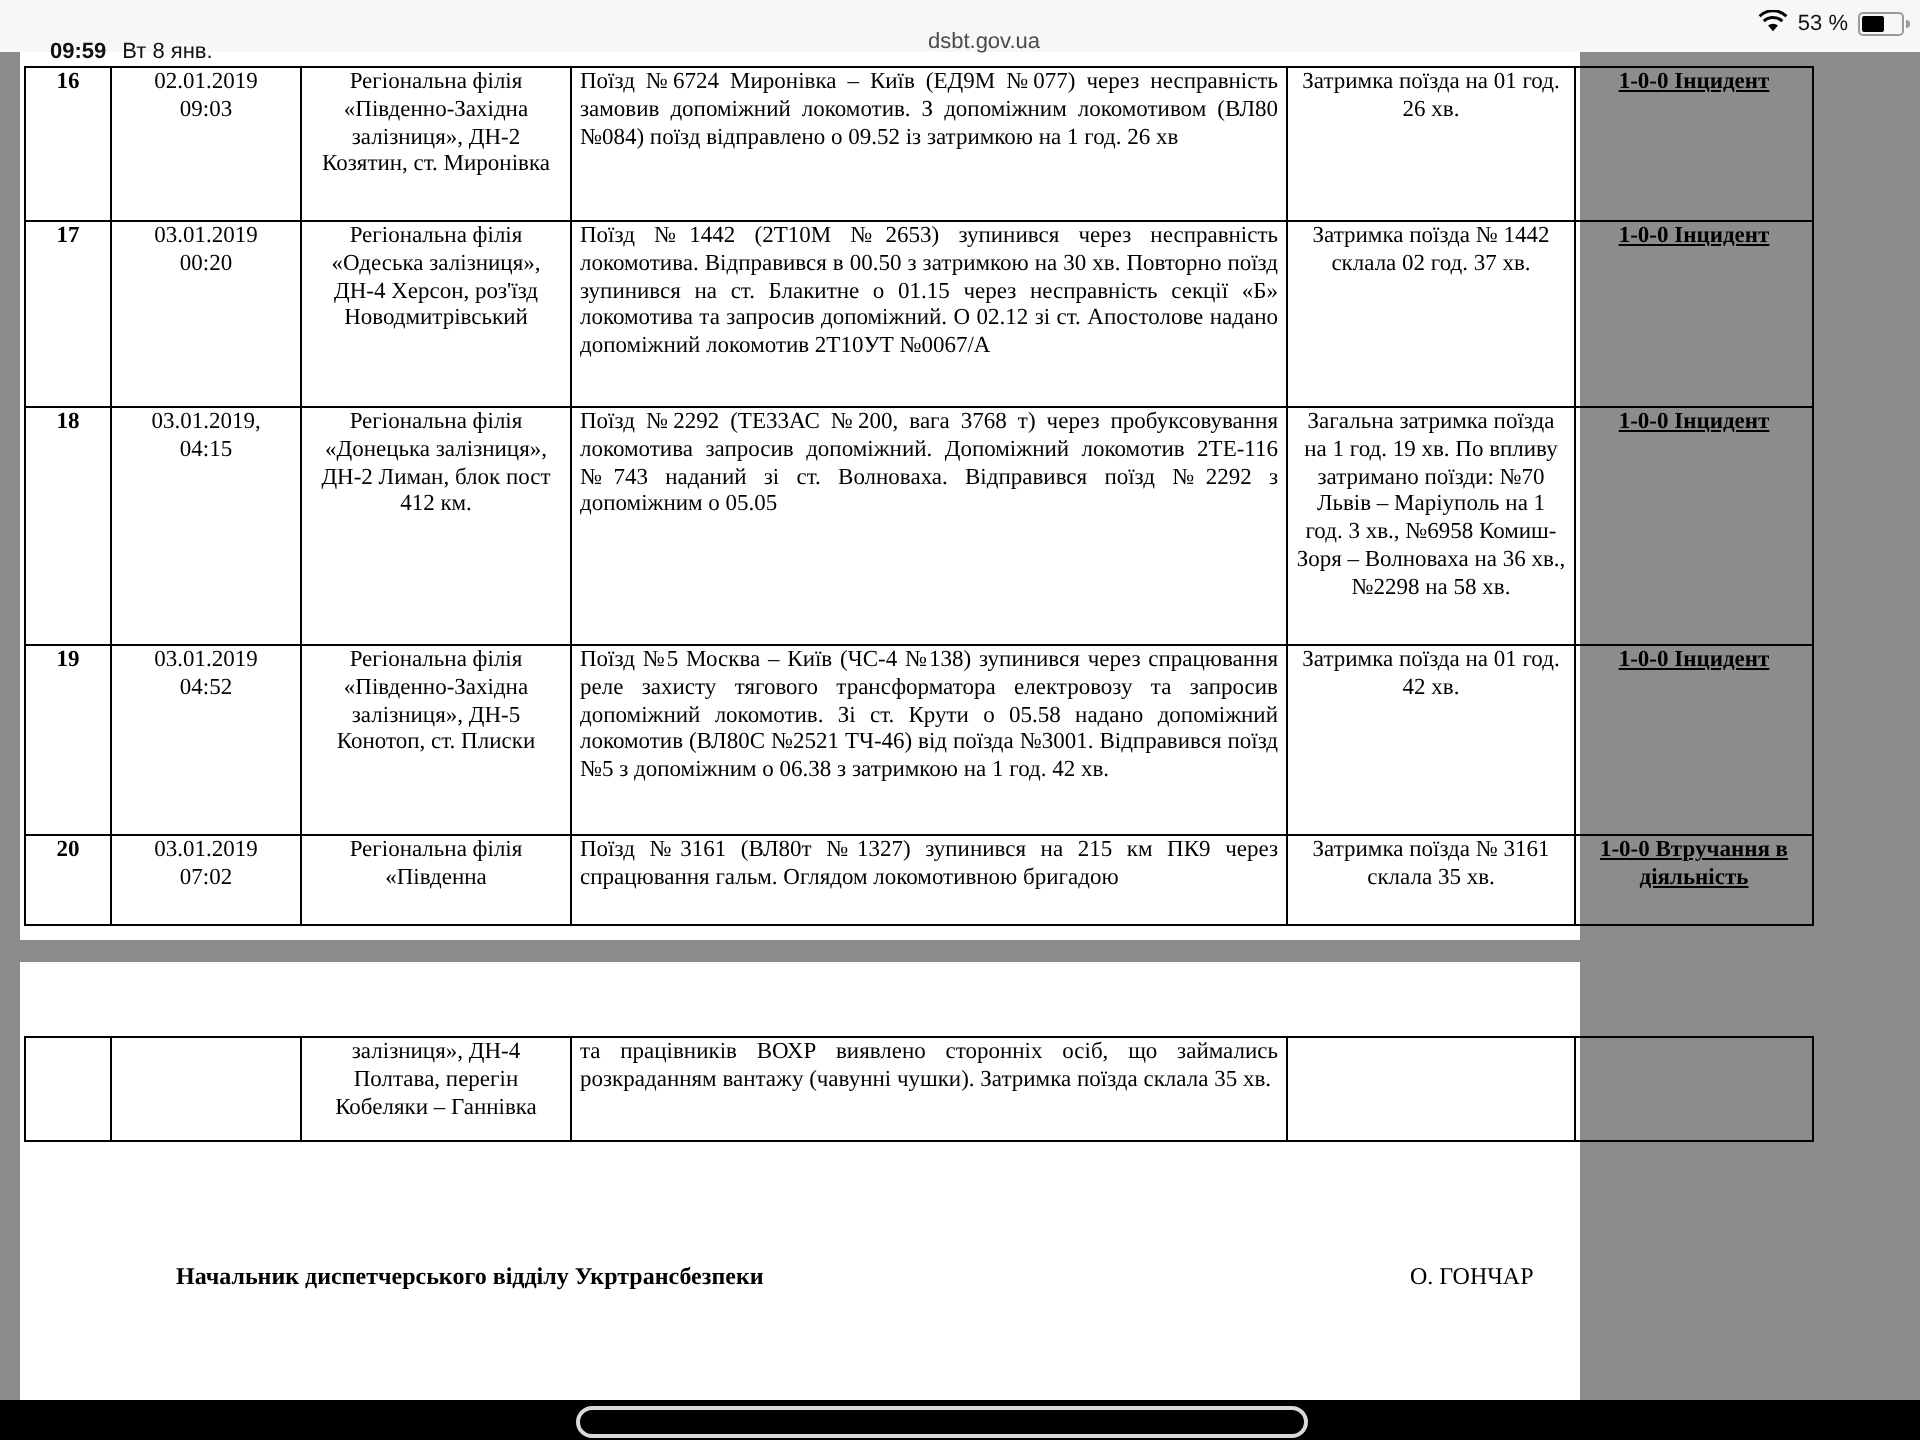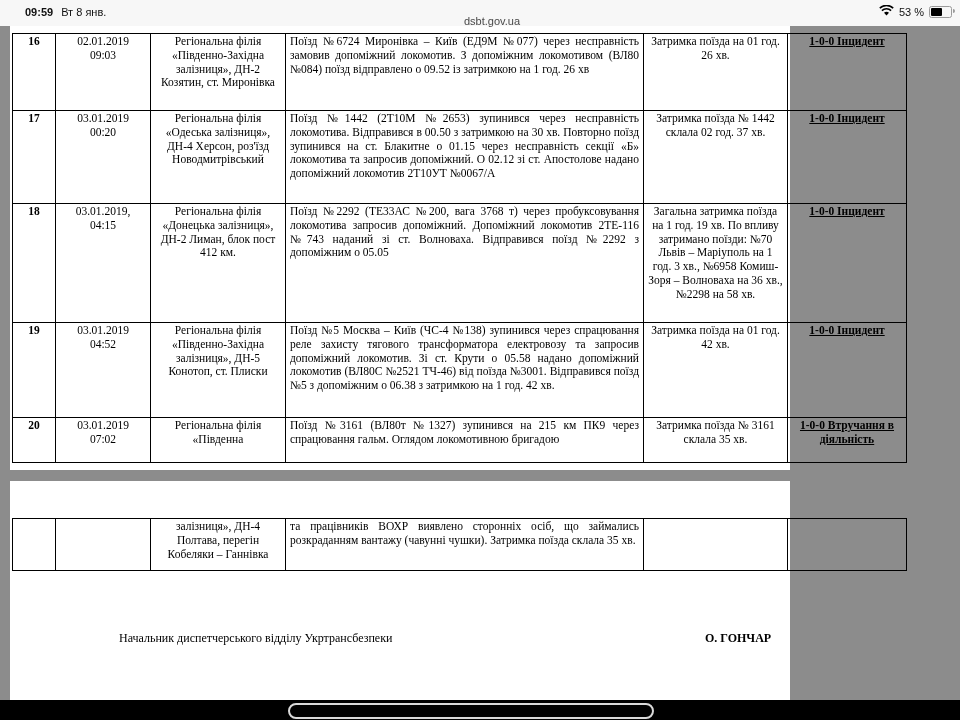--- a/index.html
+++ b/index.html
@@ -9,21 +9,21 @@
     font-family:"Liberation Serif", serif;
     color:#000;
   }
   
   .statusbar{
     position:absolute;top:0;left:0;width:960px;height:26px;
     background:#f7f7f7;
     font-family:"Liberation Sans", sans-serif;
     font-size:11px;color:#111;z-index:6;
   }
-  .sb-left{position:absolute;left:9px;top:6px;display:flex;gap:8px;padding-left:16px;}
+  .sb-left{position:absolute;left:9px;top:20px;display:flex;gap:8px;padding-left:16px;}
   .sb-time{font-weight:bold;}
   .sb-url{position:absolute;left:0;top:15px;width:100%;text-align:center;color:#4a4a4a;font-size:11px;margin-left:12px;}
   .sb-right{position:absolute;right:8px;top:5px;display:flex;align-items:center;gap:5px;}
   .battery{width:21px;height:10px;border:1px solid #9a9a9a;border-radius:2.5px;position:relative;background:#f7f7f7;}
   .battery .fill{position:absolute;left:1px;top:1px;bottom:1px;width:53%;background:#000;border-radius:1px;}
   .battery::after{content:"";position:absolute;right:-3.5px;top:2.5px;width:2px;height:4px;background:#9a9a9a;border-radius:0 2px 2px 0;}
   
   .page{position:absolute;left:10px;width:780px;background:#fff;}
   .page1{top:26px;height:444px;}
   .page2{top:481px;height:239px;}
@@ -36,22 +36,22 @@
   .c-num{text-align:center;vertical-align:middle;font-weight:bold;}
   .c-date{text-align:center;white-space:pre-line;}
   .c-branch{text-align:center;}
   .c-desc{text-align:justify;}
   .c-delay{text-align:center;vertical-align:middle;margin-left:32px;}
   .c-class{text-align:center;font-weight:bold;text-decoration:underline;}
   tr.r16{height:77px;} tr.r17{height:93px;} tr.r18{height:119px;}
   tr.r19{height:95px;} tr.r20{height:45px;} tr.rcont{height:52px;}
   .cont-table{margin-top:37px;}
   
-  .sig-title{position:absolute;top:150px;left:109px;font-weight:normal;font-size:12px;}
-  .sig-name{position:absolute;top:150px;left:695px;font-weight:bold;font-size:12px;}
+  .sig-title{position:absolute;top:150px;left:78px;font-weight:bold;font-size:12px;}
+  .sig-name{position:absolute;top:150px;left:695px;font-weight:normal;font-size:12px;}
   
   .bottombar{position:absolute;left:0;bottom:0;width:960px;height:20px;background:#000;z-index:7;}
   .bottombar .pill{position:absolute;left:288px;top:3px;width:362px;height:12px;border:2px solid #d9d9d9;border-radius:8px;background:transparent;}
 </style>
 </head>
 <body>
 
 <div class="statusbar">
   <div class="sb-left">
     <span class="sb-time">09:59</span>

